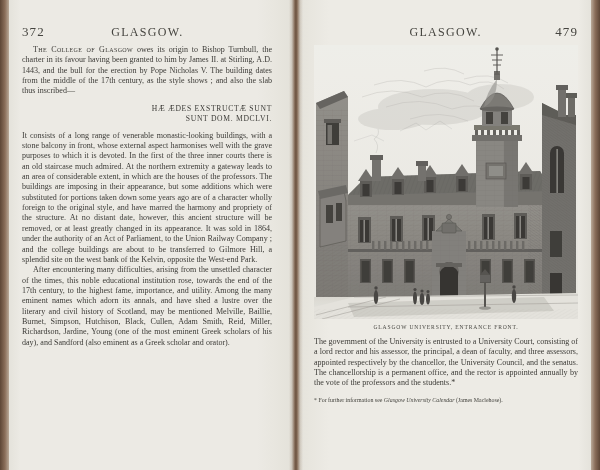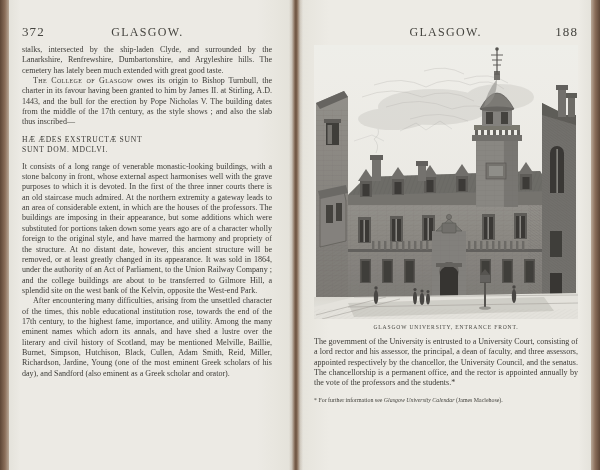--- a/index.html
+++ b/index.html
@@ -114,21 +114,21 @@
     text-indent: 11px;
   }
   .body-text p.noindent {
     text-indent: 0;
   }
   .sc {
     font-variant: small-caps;
     letter-spacing: 0.35px;
   }
   .inscription {
-    text-align: left;
+    text-align: right;
     font-variant: small-caps;
     font-size: 7.6px;
     line-height: 10px;
     letter-spacing: 0.7px;
     color: #3c3b37;
     margin: 7px 0 7px 0;
   }
   .inscription div { white-space: nowrap; }
 
   
@@ -168,21 +168,20 @@
   <div class="page page-left">
 
     <div class="running-head">
       <span class="folio">372</span>
       <span class="rh-mid head-title">GLASGOW.</span>
       <span class="rh-right" style="width:22px;"></span>
     </div>
 
     <div class="body-text">
 
-      <p class="noindent">stalks, intersected by the ship-laden Clyde, and surrounded by the Lanarkshire, Renfrewshire, Dumbartonshire, and Argyleshire hills. The cemetery has lately been much extended with great good taste.</p>
 
       <p><span class="sc">The College</span><span class="sc"> of </span><span class="sc">Glasgow</span><span> owes its origin to Bishop Turnbull, the charter in its favour having been granted to him by James II. at Stirling, A.D. 1443, and the bull for the erection by Pope Nicholas V. The building dates from the middle of the 17th century, as the style shows ; and also the slab thus inscribed—</span></p>
 
       <div class="inscription">
         <div>HÆ ÆDES EXSTRUCTÆ SUNT</div>
         <div>SUNT DOM. MDCLVI.</div>
       </div>
 
       <p class="noindent">It consists of a long range of venerable monastic-looking buildings, with a stone balcony in front, whose external aspect harmonises well with the grave purposes to which it is devoted. In the first of the three inner courts there is an old staircase much admired. At the northern extremity a gateway leads to an area of considerable extent, in which are the houses of the professors. The buildings are imposing in their appearance, but some additions which were substituted for portions taken down some years ago are of a character wholly foreign to the original style, and have marred the harmony and propriety of the structure. At no distant date, however, this ancient structure will be removed, or at least greatly changed in its appearance. It was sold in 1864, under the authority of an Act of Parliament, to the Union Railway Company ; and the college buildings are about to be transferred to Gilmore Hill, a splendid site on the west bank of the Kelvin, opposite the West-end Park.</p>
 
@@ -191,21 +190,21 @@
     </div>
   </div>
 
   <div class="gutter"></div>
 
   <div class="page page-right">
 
     <div class="running-head">
       <span style="width:22px;"></span>
       <span class="rh-mid head-title">GLASGOW.</span>
-      <span class="folio">188</span>
+      <span class="folio">479</span>
     </div>
 
     <div class="plate">
       <svg viewBox="0 0 264 274" preserveAspectRatio="none">
         <defs>
           <linearGradient id="sky" x1="0" y1="0" x2="0" y2="1">
             <stop offset="0%" stop-color="#efeee9"></stop>
             <stop offset="100%" stop-color="#e7e5df"></stop>
           </linearGradient>
           <linearGradient id="wallg" x1="0" y1="0" x2="0" y2="1">

